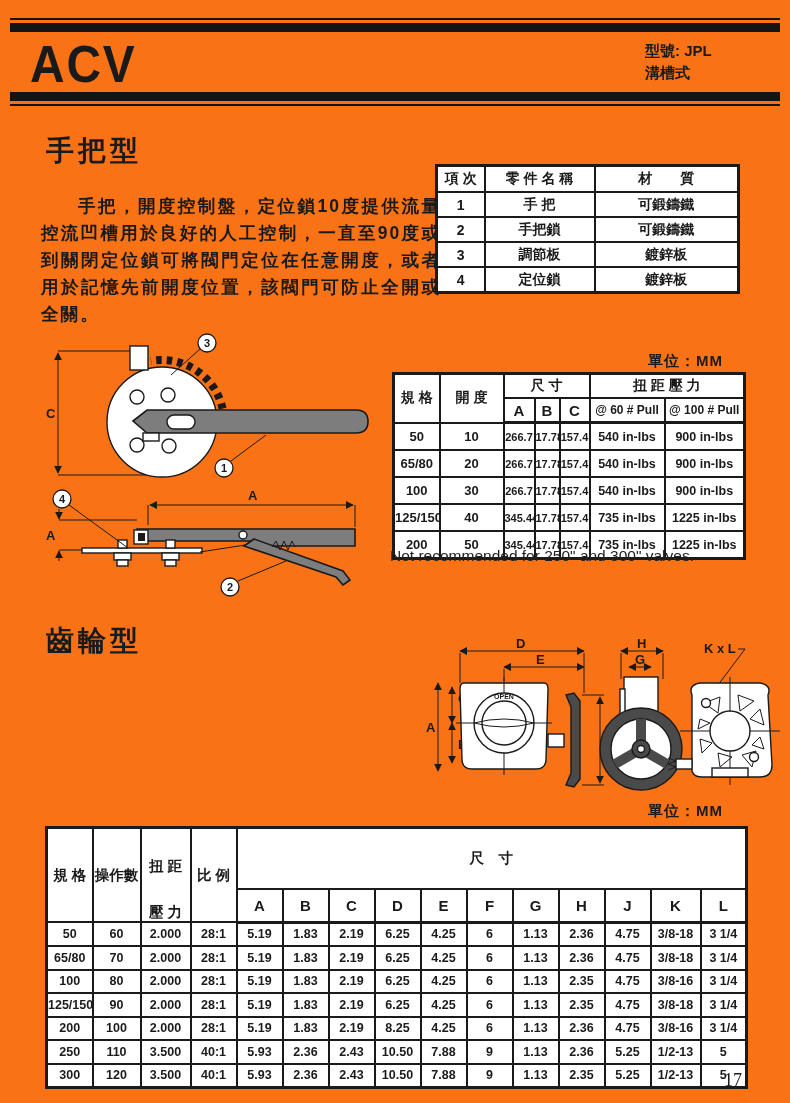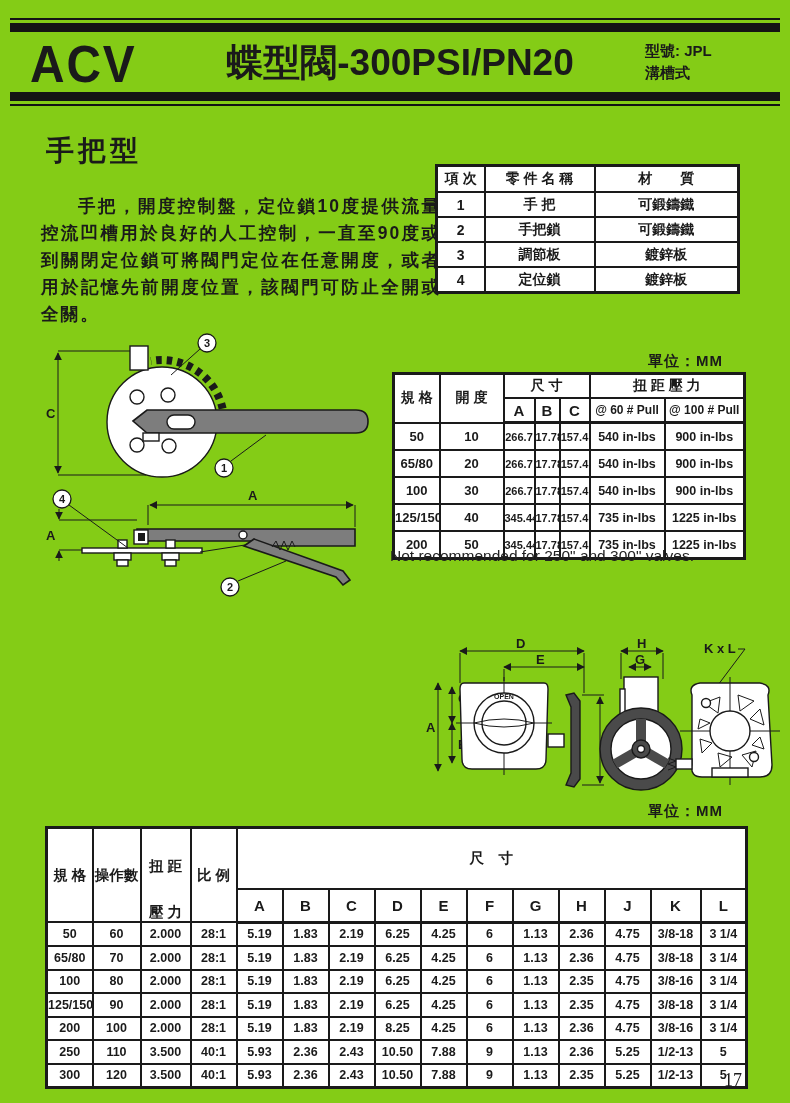--- a/index.html
+++ b/index.html
@@ -1,16 +1,16 @@
 <!DOCTYPE html>
 <html><head>
 <meta charset="utf-8">
 <style>
   html,body{margin:0;padding:0;background:#e8e8e8;}
-  .page{position:relative;width:790px;height:1103px;background:#84cc16;margin:0 auto;
+  .page{position:relative;width:790px;height:1103px;background:#f97316;margin:0 auto;
         font-family:"Liberation Sans",sans-serif;color:#1a1a1a;overflow:hidden;}
   
   .hline{position:absolute;left:10px;right:10px;background:#141414;}
   .logo{position:absolute;left:30px;top:34px;font-size:52px;font-weight:900;letter-spacing:2px;transform:scaleX(.92);transform-origin:left;}
   .hdr-title{position:absolute;left:160px;top:38px;width:480px;text-align:center;font-size:37px;font-weight:bold;letter-spacing:0px;white-space:nowrap;}
   .hdr-model{position:absolute;left:645px;top:40px;font-size:15px;font-weight:bold;line-height:22px;}
   
   .sec-title{position:absolute;font-size:28px;font-weight:bold;letter-spacing:4px;}
   .para{position:absolute;left:33px;width:400px;font-size:17.5px;font-weight:bold;line-height:27px;
         letter-spacing:2.1px;text-align:justify;text-indent:37px;margin-left:8px;}
@@ -55,21 +55,20 @@
 <body>
 
 <div class="page">
 
   <div class="hline" style="top:18px;height:2px;"></div>
   <div class="hline" style="top:23px;height:9px;"></div>
   <div class="hline" style="top:92px;height:9px;"></div>
   <div class="hline" style="top:104px;height:2px;"></div>
 
   <div class="logo">ACV</div>
-  <div class="hdr-title">蝶型閥-300PSI/PN20</div>
   <div class="hdr-model">
     <div>型號: JPL</div>
     <div>溝槽式</div>
   </div>
 
   <div class="sec-title" style="left:46px;top:132px;">手把型</div>
   <div class="para" style="top:193px;">手把，開度控制盤，定位鎖10度提供流量控流凹槽用於良好的人工控制，一直至90度或到關閉定位鎖可將閥門定位在任意開度，或者用於記憶先前開度位置，該閥門可防止全開或全關。</div>
 
   <table class="parts-table">
     <colgroup>
@@ -238,20 +237,21 @@
           <td>17.78</td>
           <td>157.4</td>
           <td>735 in-lbs</td>
           <td>1225 in-lbs</td>
         </tr>
       </tbody>
   </table>
 
   <div class="note" style="left:390px;top:547px;">Not recommended for 250" and 300" valves.</div>
 
+  <div class="sec-title" style="left:46px;top:622px;">齒輪型</div>
 
   <svg style="left:408px;top:637px;" width="382" height="168" viewBox="0 0 382 168">
     <defs>
       <marker id="ar2" viewBox="0 0 10 10" refX="9" refY="5" markerWidth="8" markerHeight="8" orient="auto-start-reverse">
         <path d="M0,0 L10,5 L0,10 Z" fill="#1a1a1a"></path>
       </marker>
     </defs>
 
     <line class="dline" x1="52" y1="14" x2="176" y2="14" marker-start="url(#ar2)" marker-end="url(#ar2)"></line>
     <text class="dimtxt" x="108" y="11">D</text>

